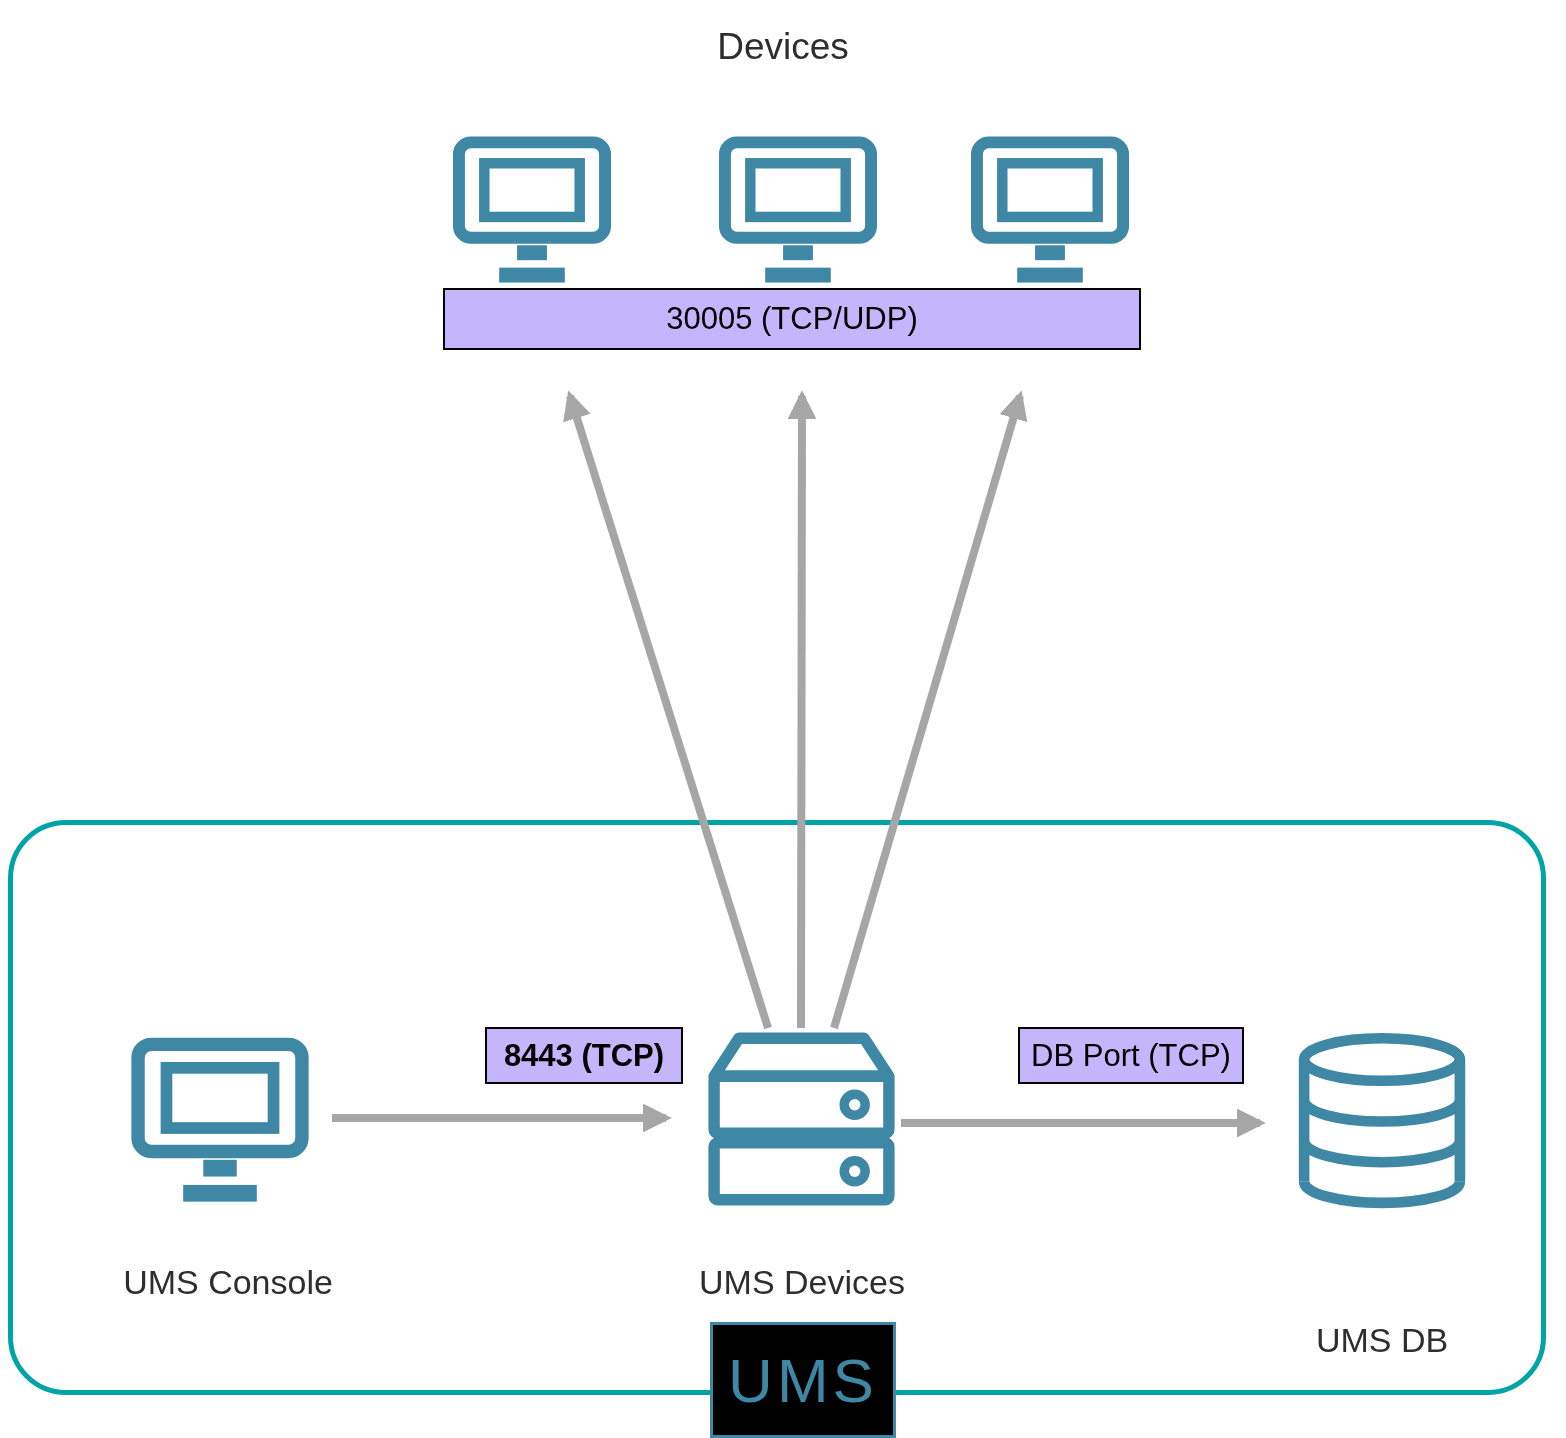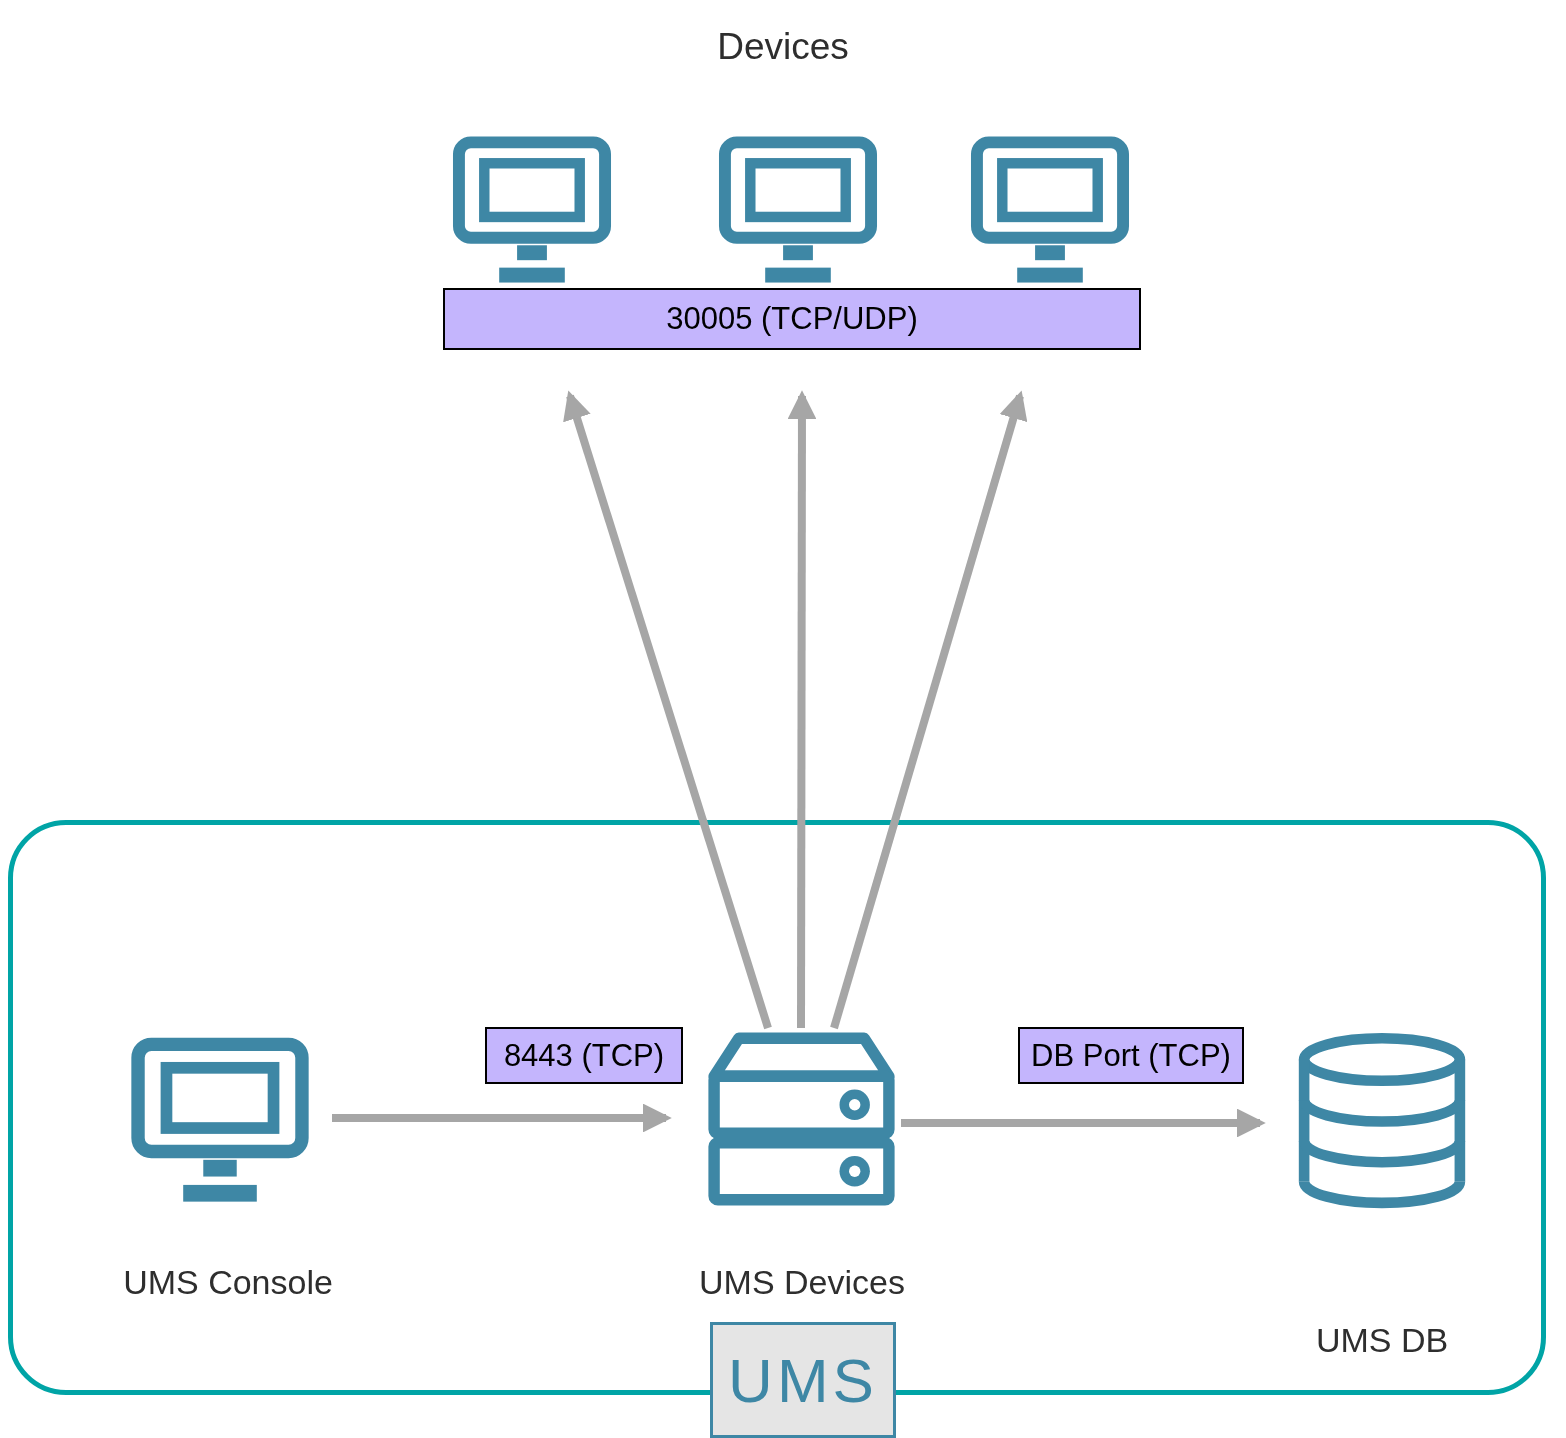--- a/index.html
+++ b/index.html
@@ -32,21 +32,21 @@
     border:5px solid var(--frame);border-radius:58px;background:transparent;
   }
   .connectors{position:absolute;left:0;top:0;}
   .arrow{stroke:var(--arrow);stroke-width:8;fill:none;}
   .arrow-fill{fill:var(--arrow);}
   .icon{position:absolute;}
   .st{fill:none;stroke:var(--icon);}
   .fl{fill:var(--icon);stroke:none;}
   .logo-box{
     position:absolute;left:710px;top:1302px;width:186px;height:116px;
-    background:#e5e5e5;border:3px solid var(--icon);
+    background:#000000;border:3px solid var(--icon);
     display:flex;align-items:center;justify-content:center;
     font-size:62px;font-weight:300;letter-spacing:4px;color:var(--icon);
   }
 </style>
 </head>
 <body>
 
 <div class="canvas">
 
   <div class="frame"></div>
@@ -106,21 +106,21 @@
 
   <svg class="icon" style="left:1292px;top:1013px;" width="180" height="177" viewBox="0 0 100 100">
     <ellipse cx="50" cy="15" rx="44" ry="12" class="st" stroke-width="6"></ellipse>
     <path d="M6,15 L6,84" class="st" stroke-width="6"></path>
     <path d="M94,15 L94,84" class="st" stroke-width="6"></path>
     <path d="M6,38 A44,12 0 0 0 94,38" class="st" stroke-width="6"></path>
     <path d="M6,61 A44,12 0 0 0 94,61" class="st" stroke-width="6"></path>
     <path d="M6,84 A44,12 0 0 0 94,84" class="st" stroke-width="6"></path>
   </svg>
 
-  <div class="port-box" style="left:485px;top:1007px;width:198px;height:57px;">8443 (TCP)</div>
+  <div class="port-box" style="left:485px;top:1007px;width:198px;height:57px;font-weight:bold;">8443 (TCP)</div>
   <div class="port-box" style="left:1018px;top:1007px;width:226px;height:57px;text-align:center;">DB Port (TCP)</div>
 
   <div class="node-label" style="left:78px;top:1243px;">UMS Console</div>
   <div class="node-label" style="left:652px;top:1243px;">UMS Devices</div>
   <div class="node-label" style="left:1232px;top:1301px;">UMS DB</div>
 
   <div class="logo-box">UMS</div>
 
 </div>
 

